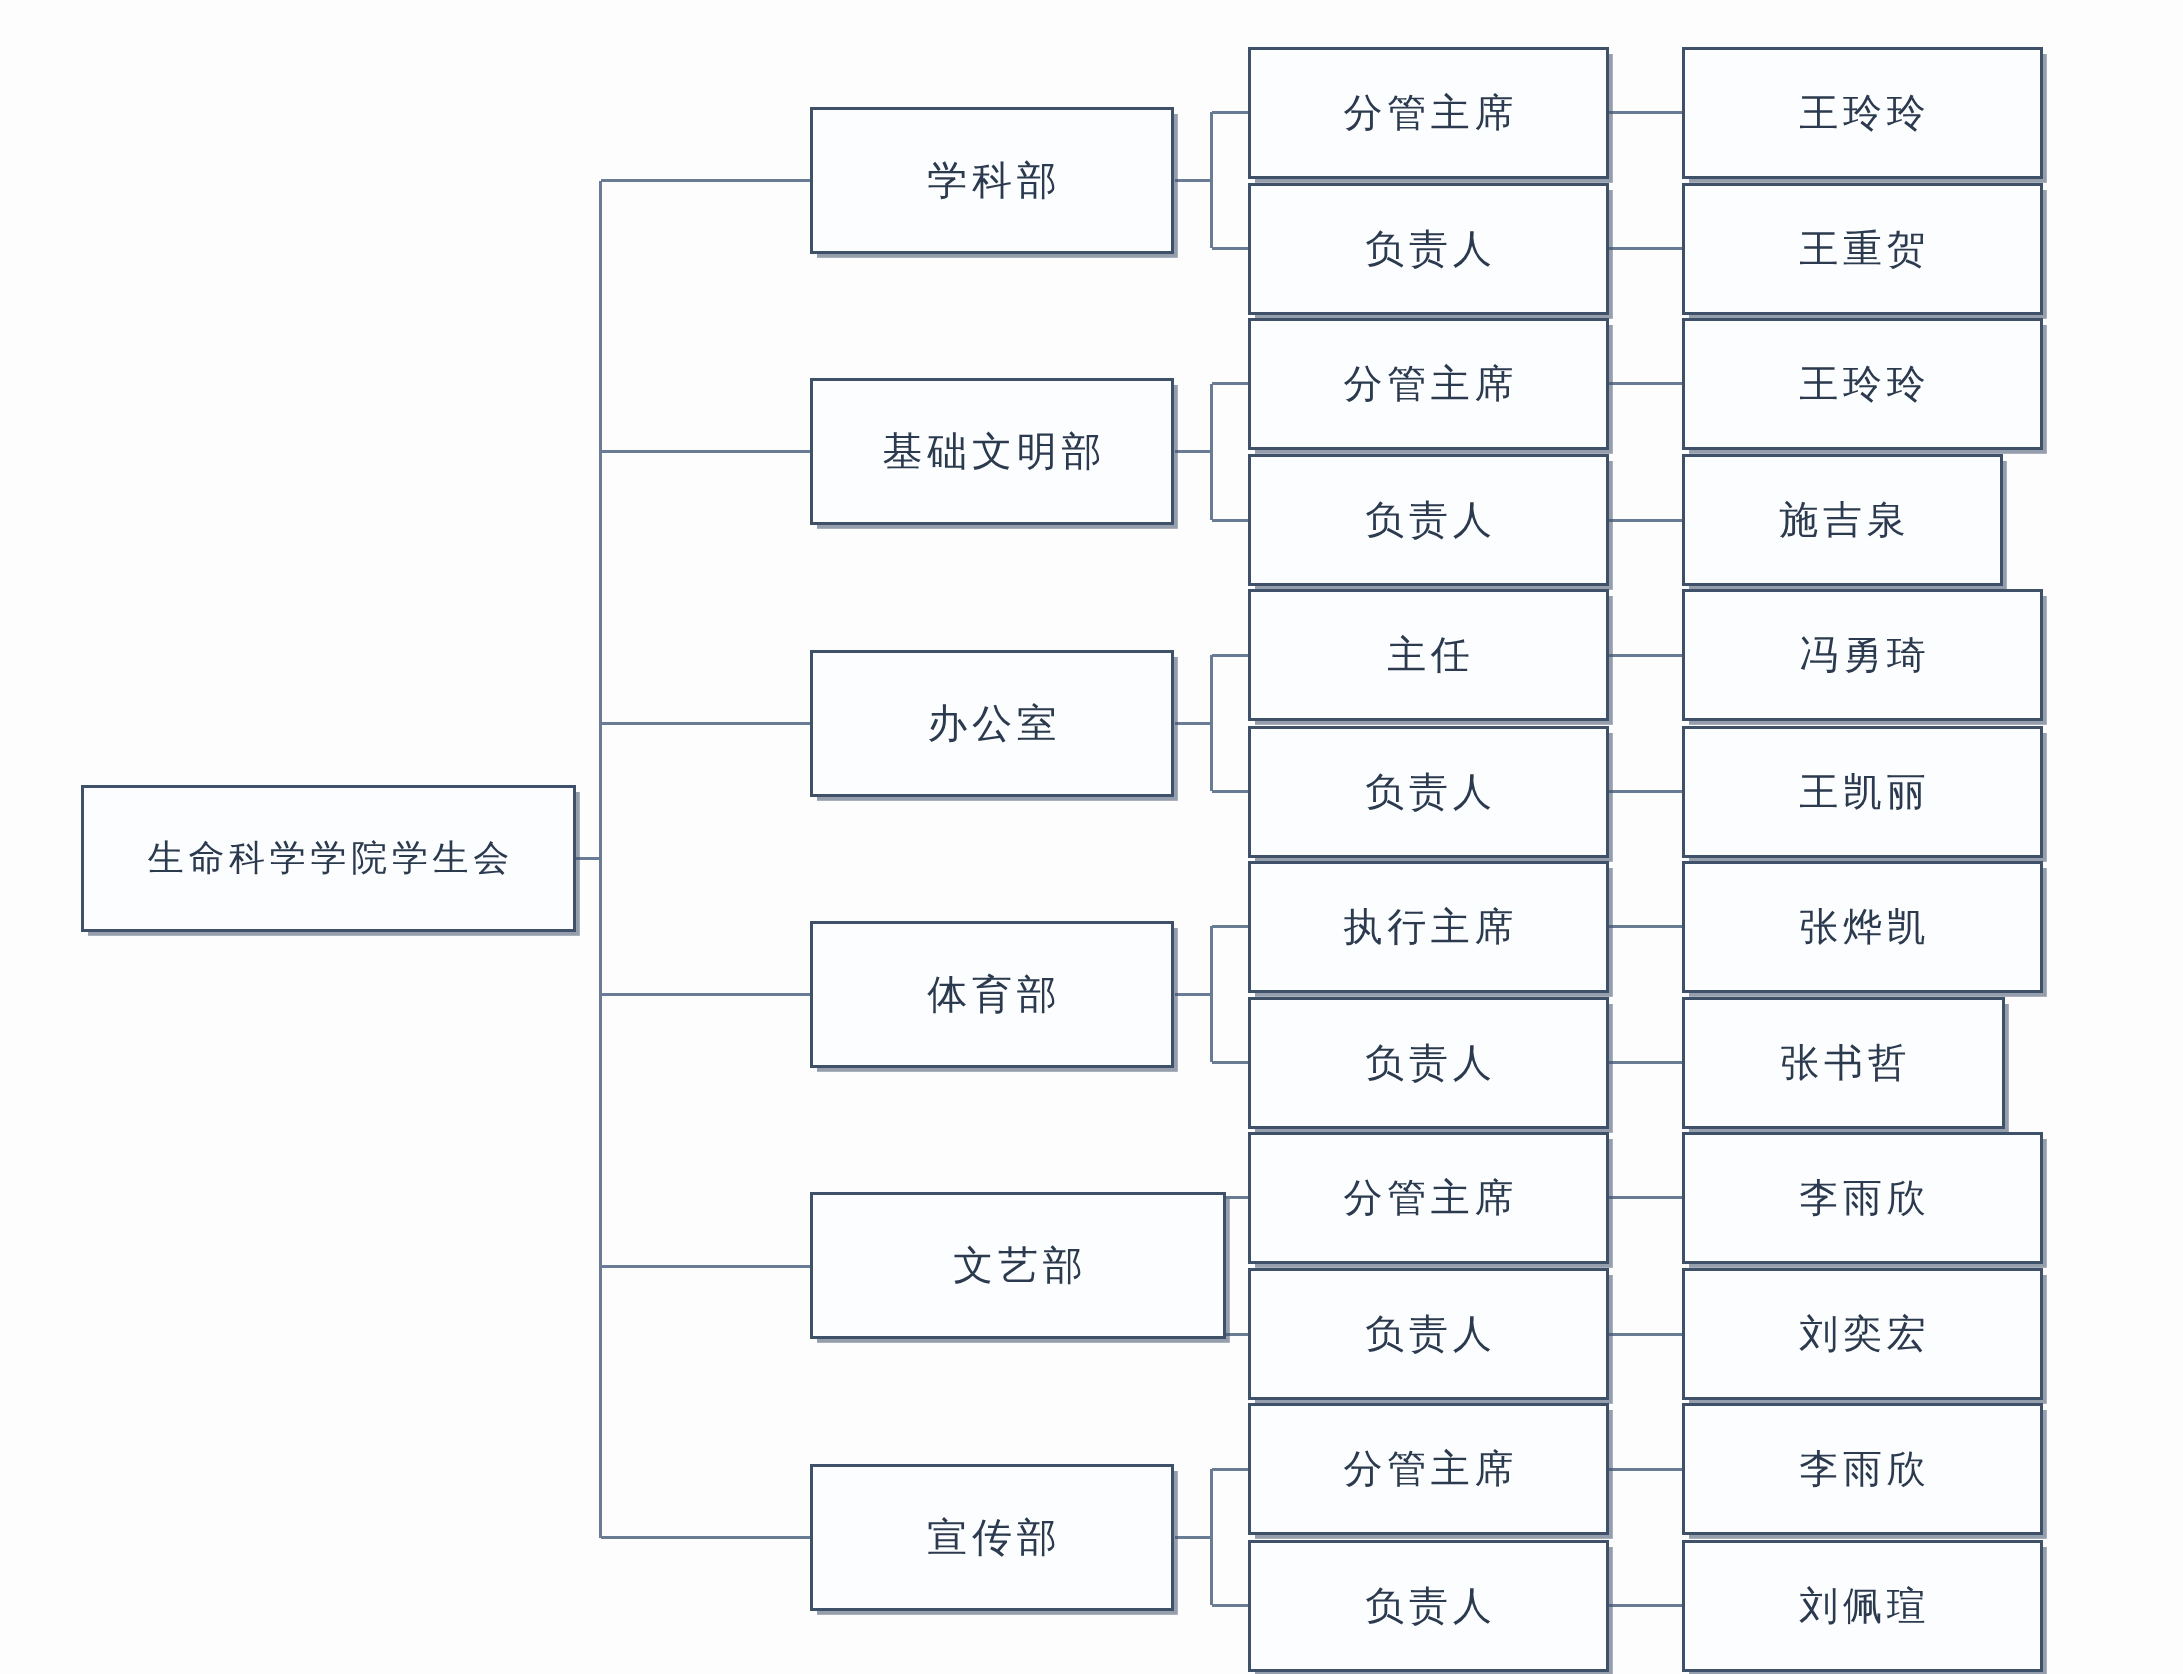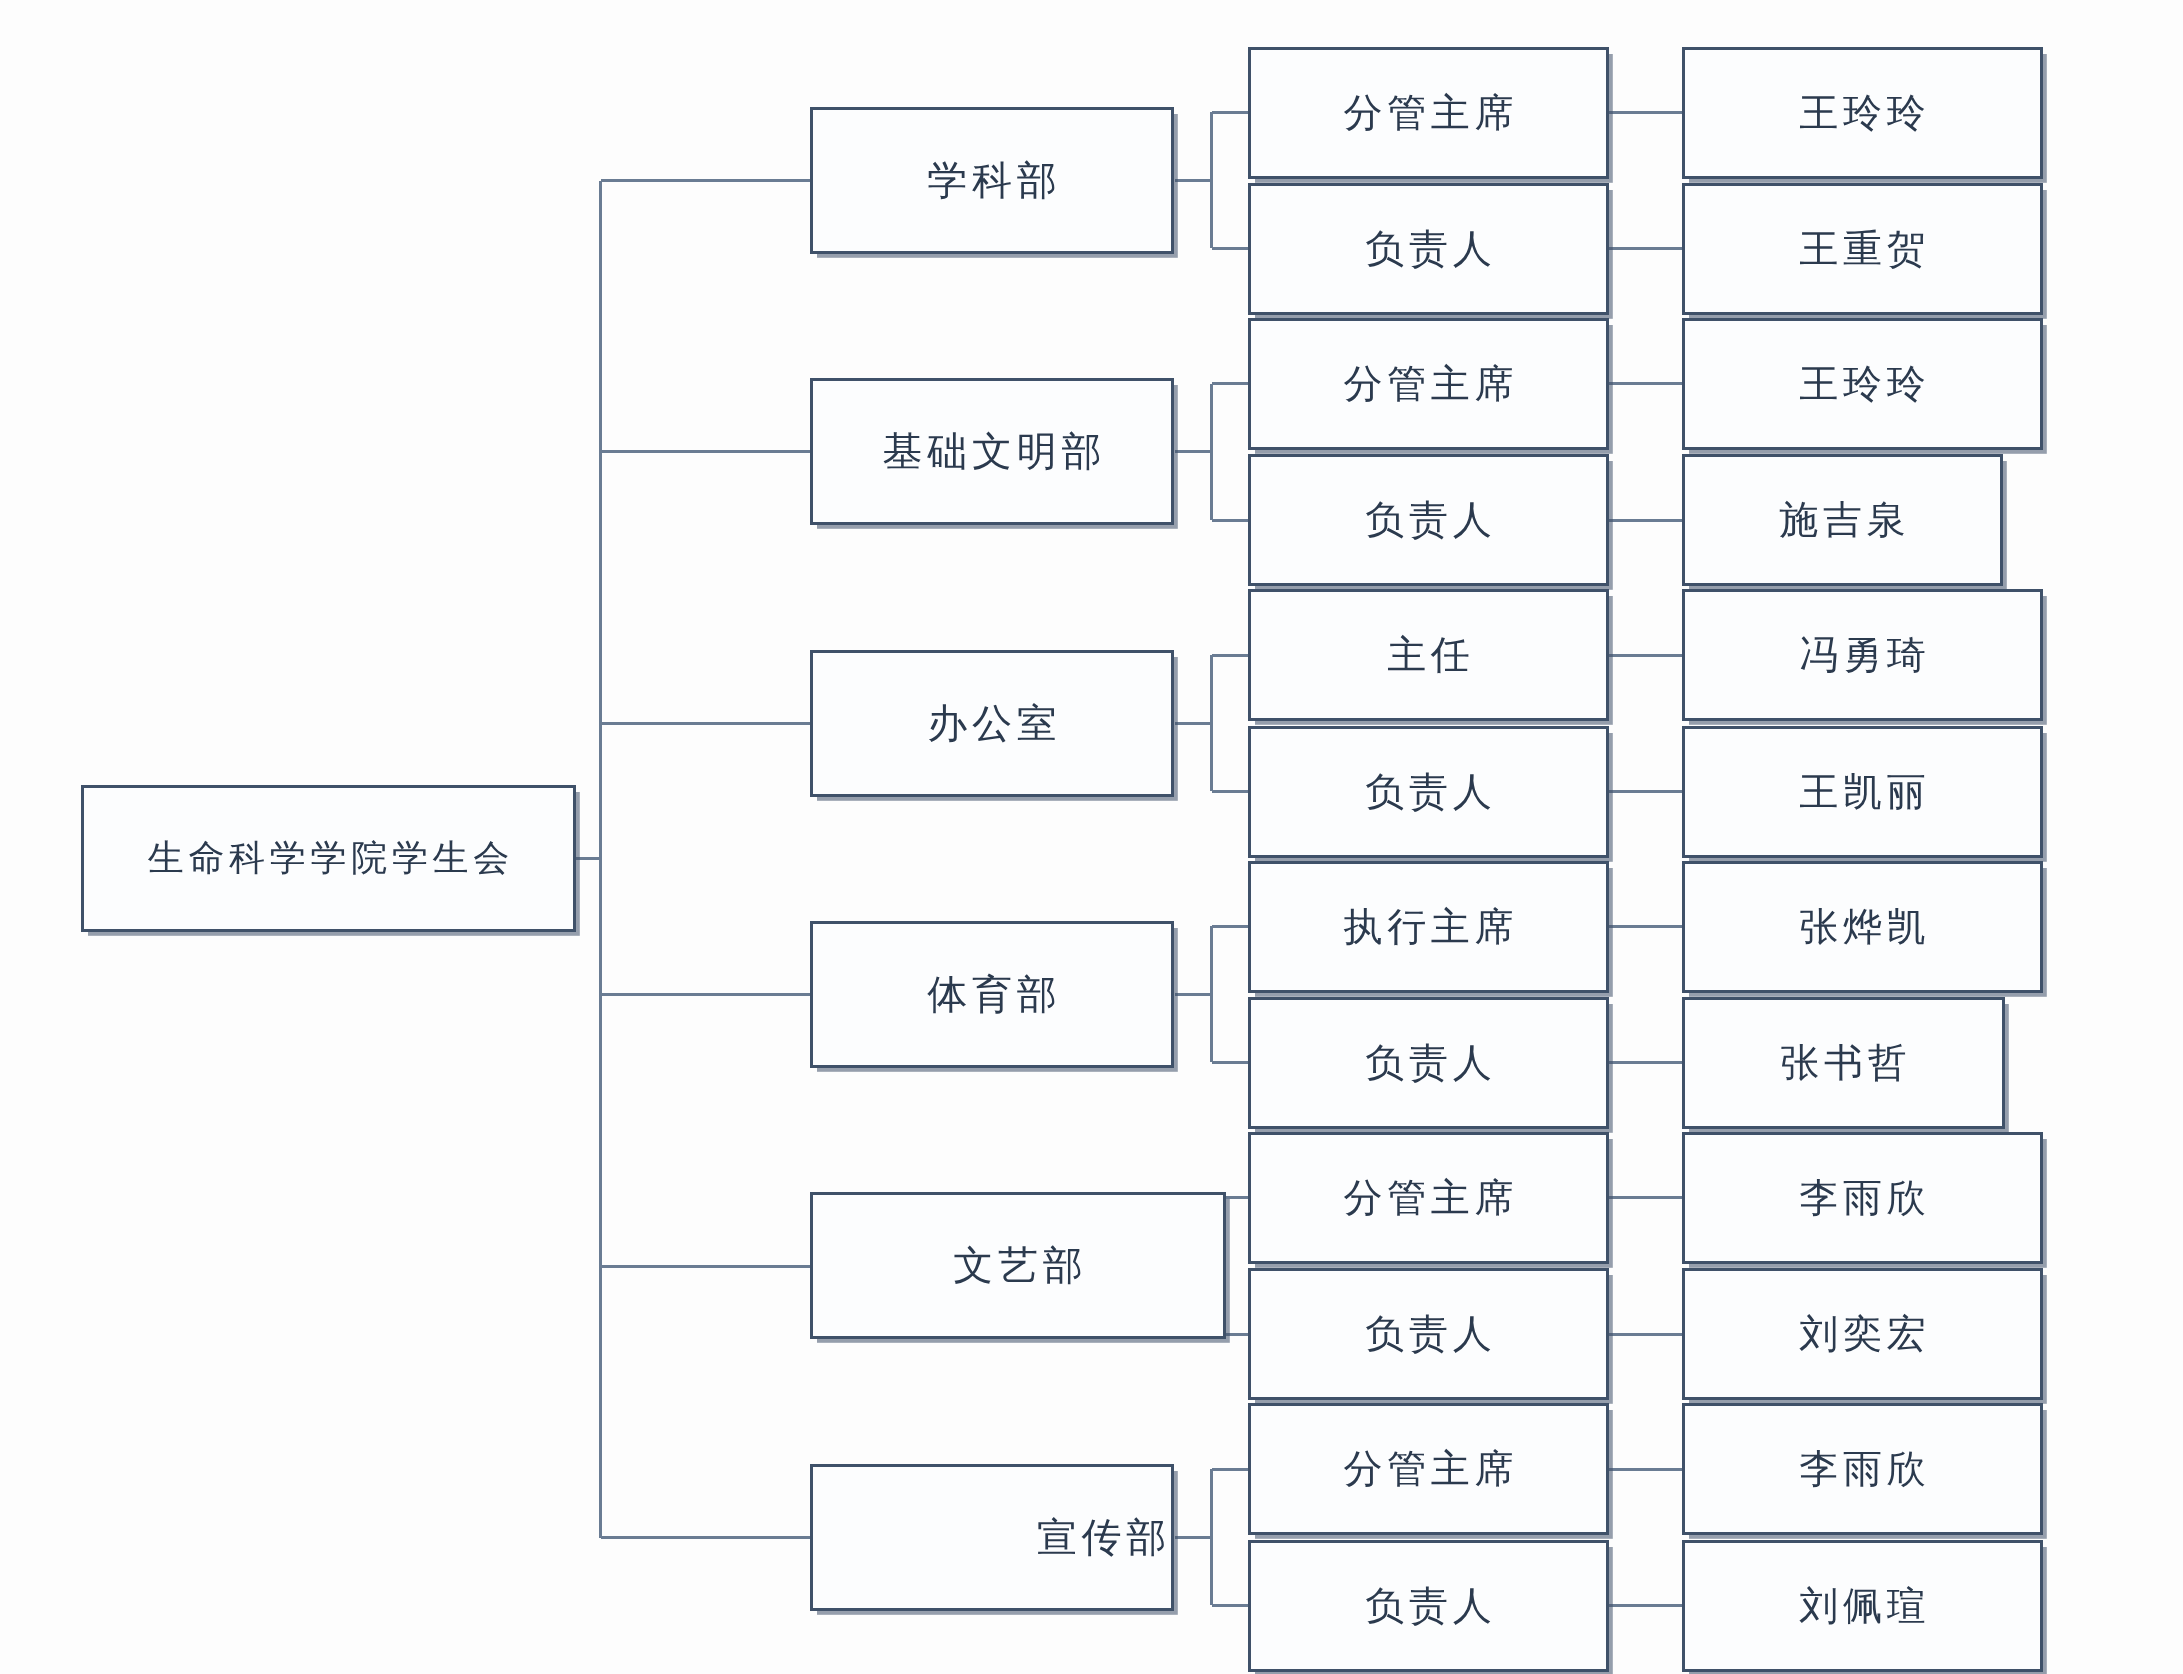--- a/index.html
+++ b/index.html
@@ -158,21 +158,21 @@
       </div>
       <div class="node name" style="left: 1682px; top: 1132px; width: 361px; height: 132px;">
         <span>李雨欣</span>
       </div>
       <div class="node role" style="left: 1248px; top: 1268px; width: 361px; height: 132px;">
         <span>负责人</span>
       </div>
       <div class="node name" style="left: 1682px; top: 1268px; width: 361px; height: 132px;">
         <span>刘奕宏</span>
       </div>
-      <div class="node dept" style="left: 810px; top: 1464px; width: 364px; height: 147px; justify-content: flex-end;">
+      <div class="node dept" style="left: 810px; top: 1464px; width: 364px; height: 147px;">
         <span>宣传部</span>
       </div>
       <div class="node role" style="left: 1248px; top: 1403px; width: 361px; height: 132px;">
         <span>分管主席</span>
       </div>
       <div class="node name" style="left: 1682px; top: 1403px; width: 361px; height: 132px;">
         <span>李雨欣</span>
       </div>
       <div class="node role" style="left: 1248px; top: 1540px; width: 361px; height: 132px;">
         <span>负责人</span>

